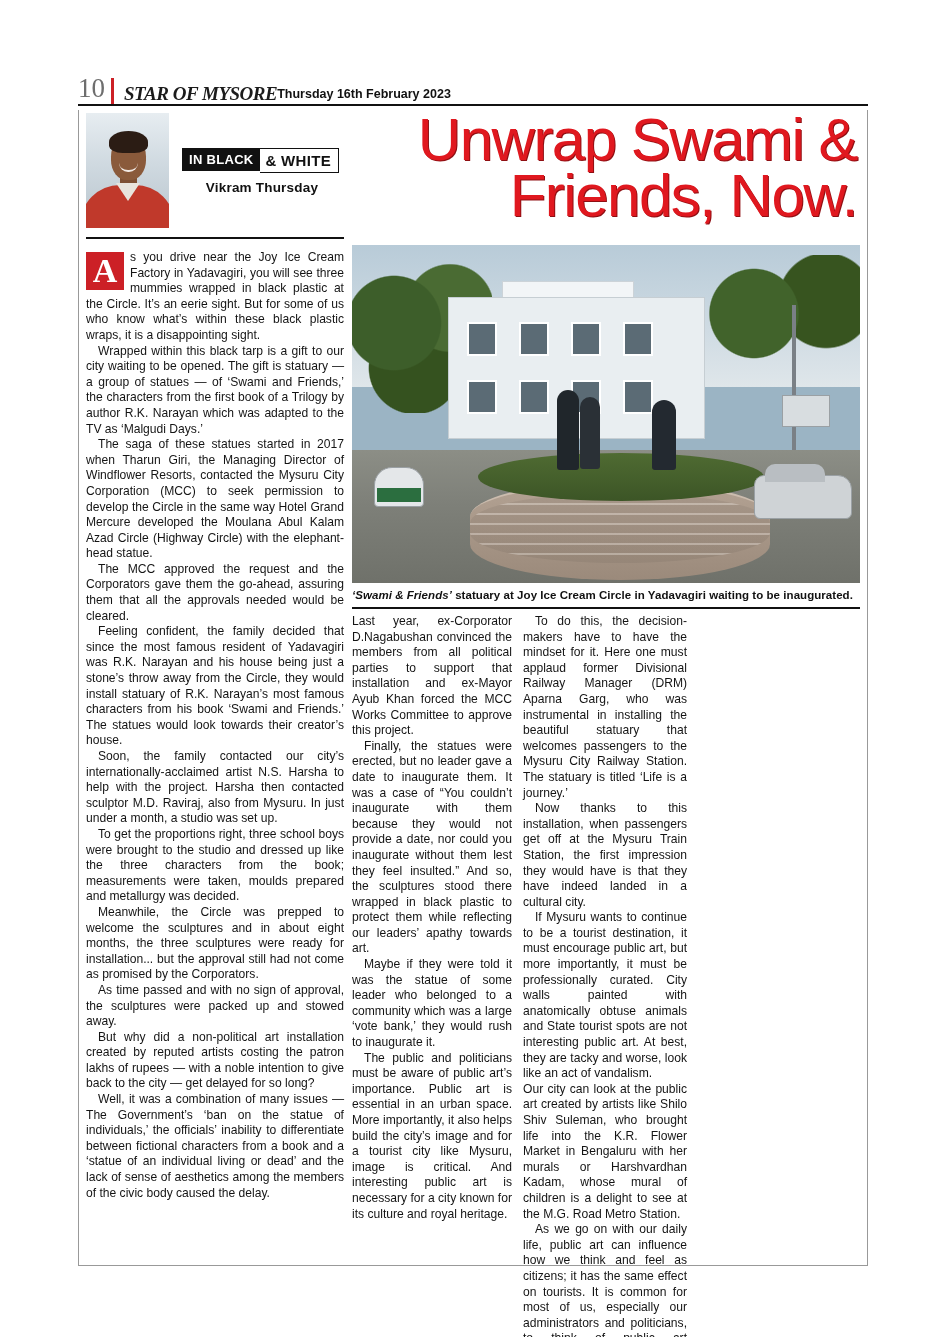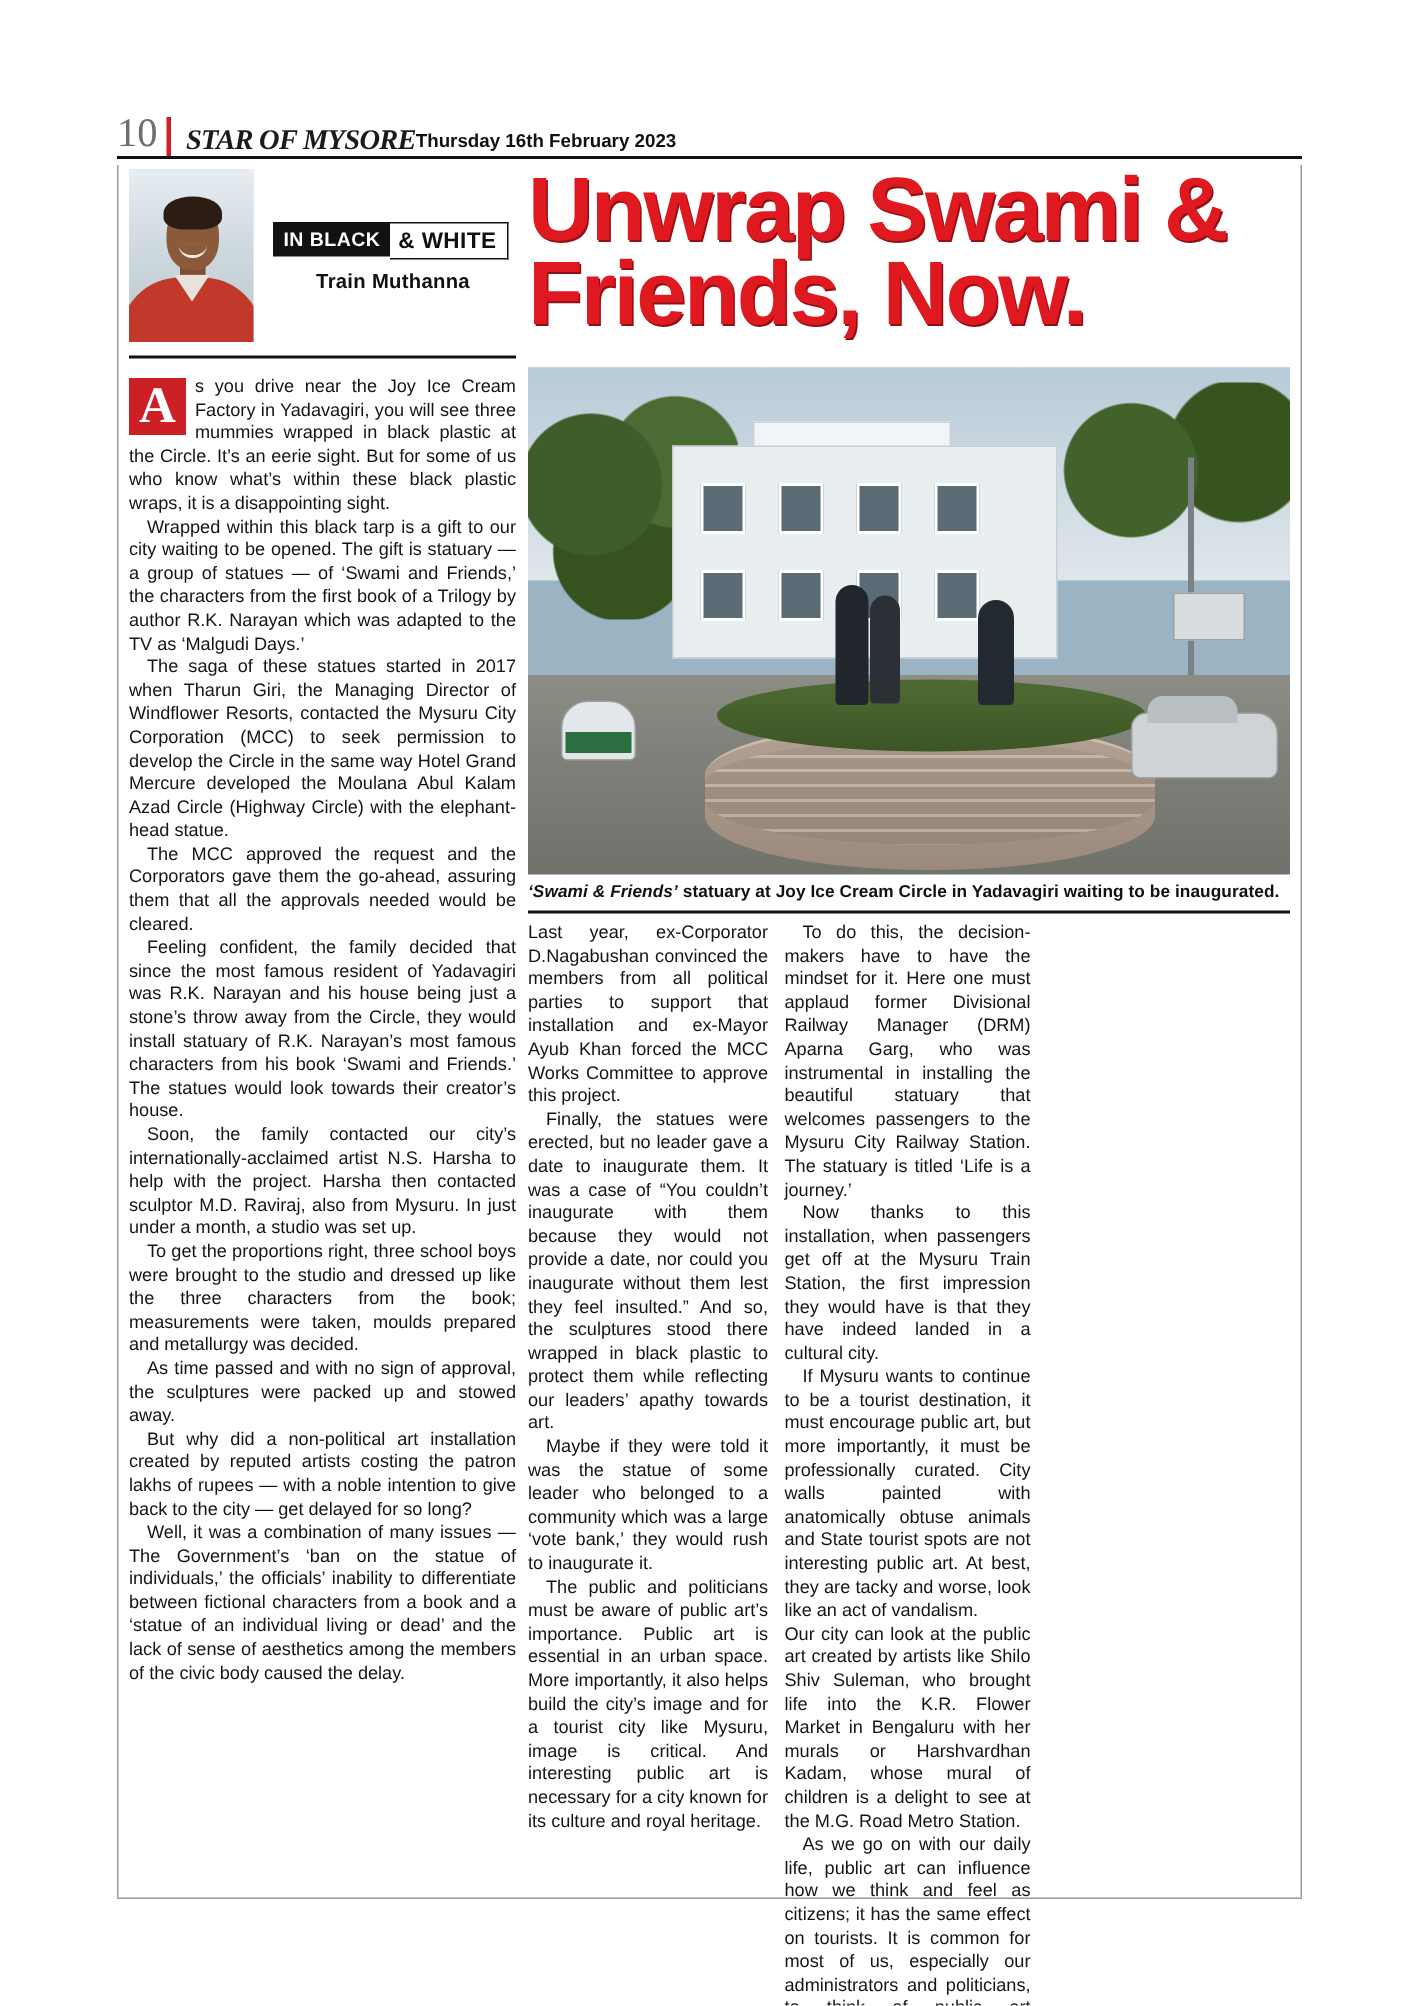--- a/index.html
+++ b/index.html
@@ -172,24 +172,24 @@
     font-size: 13.5px;
     font-weight: bold;
     letter-spacing: 0.2px;
   }
 
   .headline {
     position: absolute;
     left: 352px;
     top: 112px;
     width: 505px;
-    text-align: left;
+    text-align: right;
     color: #e0181f;
     font-family: "Liberation Sans", sans-serif;
-    font-weight: bold;
+    font-weight: normal;
     font-size: 60px;
     line-height: 0.93;
     letter-spacing: -1.5px;
     text-shadow: 1px 1px 0 #8f0f13;
   }
   .headline .l2 { display: block; }
 
   .header-rule {
     position: absolute;
     left: 86px; top: 237px;
@@ -360,21 +360,21 @@
     <div class="photo-collar"></div>
     <div class="photo-head"></div>
     <div class="photo-hair"></div>
     <div class="photo-smile"></div>
   </div>
 
   <div class="in-black-white">
     <span class="ibw-dark">IN BLACK</span>
     <span class="ibw-light">&amp; WHITE</span>
   </div>
-  <div class="author-name">Train Muthanna</div>
+  <div class="author-name">Vikram Thursday</div>
   <div class="header-rule"></div>
 
   <div class="headline">
     <span class="l1">Unwrap Swami &amp;</span>
     <span class="l2">Friends, Now.</span>
   </div>
 
   <div class="article-photo">
     <div class="ph-sky"></div>
     <div class="ph-trees"></div>
@@ -407,20 +407,21 @@
   <div class="caption-rule"></div>
 
   <div class="col col1">
     <p class="first"><span class="dropcap">A</span><span>s you drive near the Joy Ice Cream Factory in Yadavagiri, you will see three mummies wrapped in black plastic at the Circle. It’s an eerie sight. But for some of us who know what’s within these black plastic wraps, it is a disappointing sight.</span></p>
     <p>Wrapped within this black tarp is a gift to our city waiting to be opened. The gift is statuary — a group of statues — of ‘Swami and Friends,’ the characters from the first book of a Trilogy by author R.K. Narayan which was adapted to the TV as ‘Malgudi Days.’</p>
     <p>The saga of these statues started in 2017 when Tharun Giri, the Managing Director of Windflower Resorts, contacted the Mysuru City Corporation (MCC) to seek permission to develop the Circle in the same way Hotel Grand Mercure developed the Moulana Abul Kalam Azad Circle (Highway Circle) with the elephant-head statue.</p>
     <p>The MCC approved the request and the Corporators gave them the go-ahead, assuring them that all the approvals needed would be cleared.</p>
     <p>Feeling confident, the family decided that since the most famous resident of Yadavagiri was R.K. Narayan and his house being just a stone’s throw away from the Circle, they would install statuary of R.K. Narayan’s most famous characters from his book ‘Swami and Friends.’ The statues would look towards their creator’s house.</p>
     <p>Soon, the family contacted our city’s internationally-acclaimed artist N.S. Harsha to help with the project. Harsha then contacted sculptor M.D. Raviraj, also from Mysuru. In just under a month, a studio was set up.</p>
     <p>To get the proportions right, three school boys were brought to the studio and dressed up like the three characters from the book; measurements were taken, moulds prepared and metallurgy was decided.</p>
+    <p>Meanwhile, the Circle was prepped to welcome the sculptures and in about eight months, the three sculptures were ready for installation... but the approval still had not come as promised by the Corporators.</p>
     <p>As time passed and with no sign of approval, the sculptures were packed up and stowed away.</p>
     <p>But why did a non-political art installation created by reputed artists costing the patron lakhs of rupees — with a noble intention to give back to the city — get delayed for so long?</p>
     <p>Well, it was a combination of many issues — The Government’s ‘ban on the statue of individuals,’ the officials’ inability to differentiate between fictional characters from a book and a ‘statue of an individual living or dead’ and the lack of sense of aesthetics among the members of the civic body caused the delay.</p>
   </div>
 
   <div class="col col2">
     <p class="first">Last year, ex-Corporator D.Nagabushan convinced the members from all political parties to support that installation and ex-Mayor Ayub Khan forced the MCC Works Committee to approve this project.</p>
     <p>Finally, the statues were erected, but no leader gave a date to inaugurate them. It was a case of “You couldn’t inaugurate with them because they would not provide a date, nor could you inaugurate without them lest they feel insulted.” And so, the sculptures stood there wrapped in black plastic to protect them while reflecting our leaders’ apathy towards art.</p>
     <p>Maybe if they were told it was the statue of some leader who belonged to a community which was a large ‘vote bank,’ they would rush to inaugurate it.</p>
     <p>The public and politicians must be aware of public art’s importance. Public art is essential in an urban space. More importantly, it also helps build the city’s image and for a tourist city like Mysuru, image is critical. And interesting public art is necessary for a city known for its culture and royal heritage.</p>

